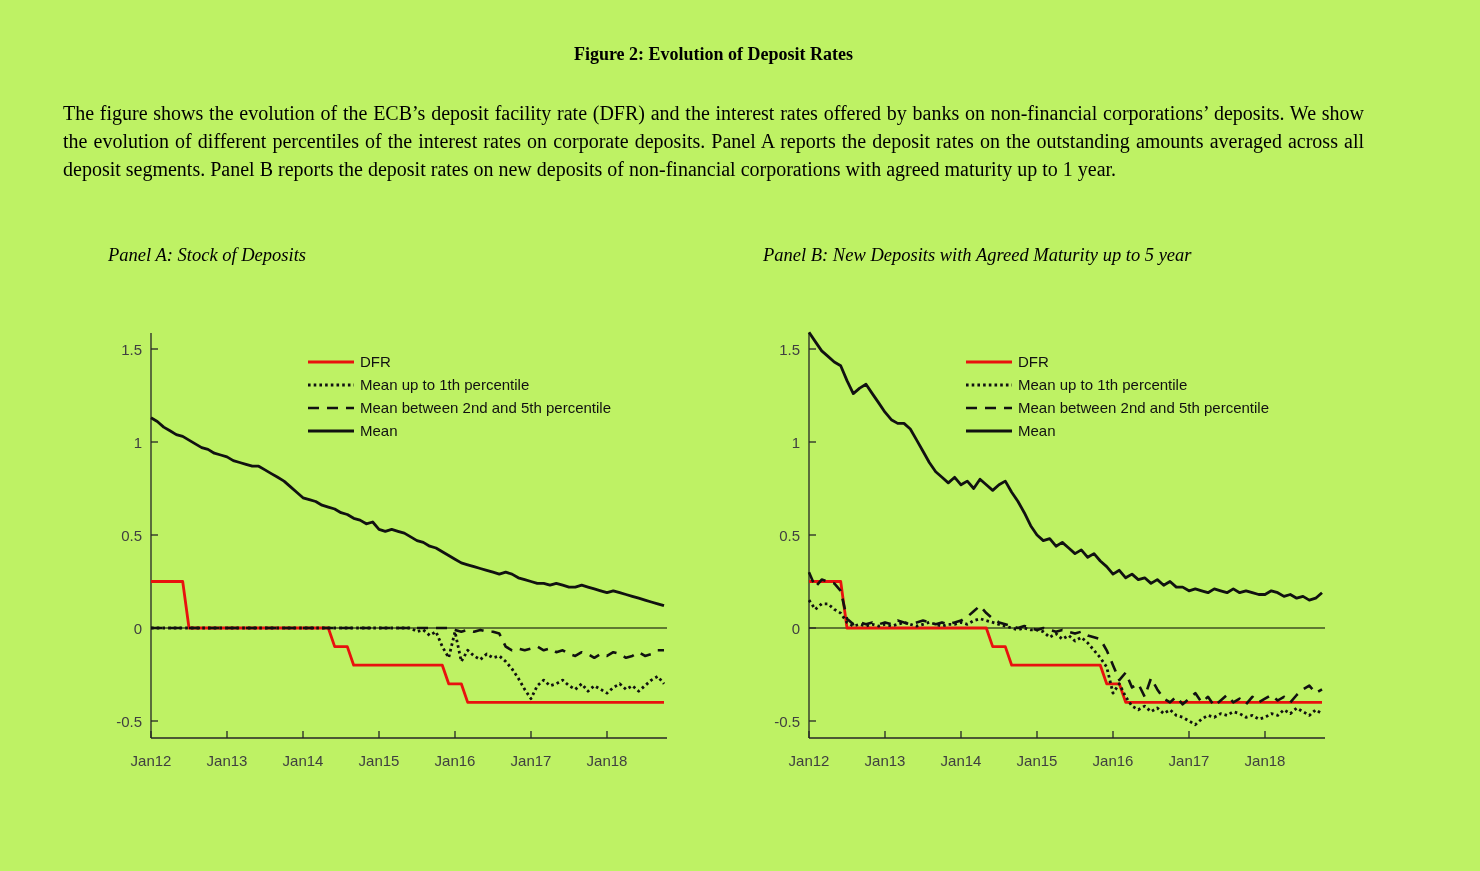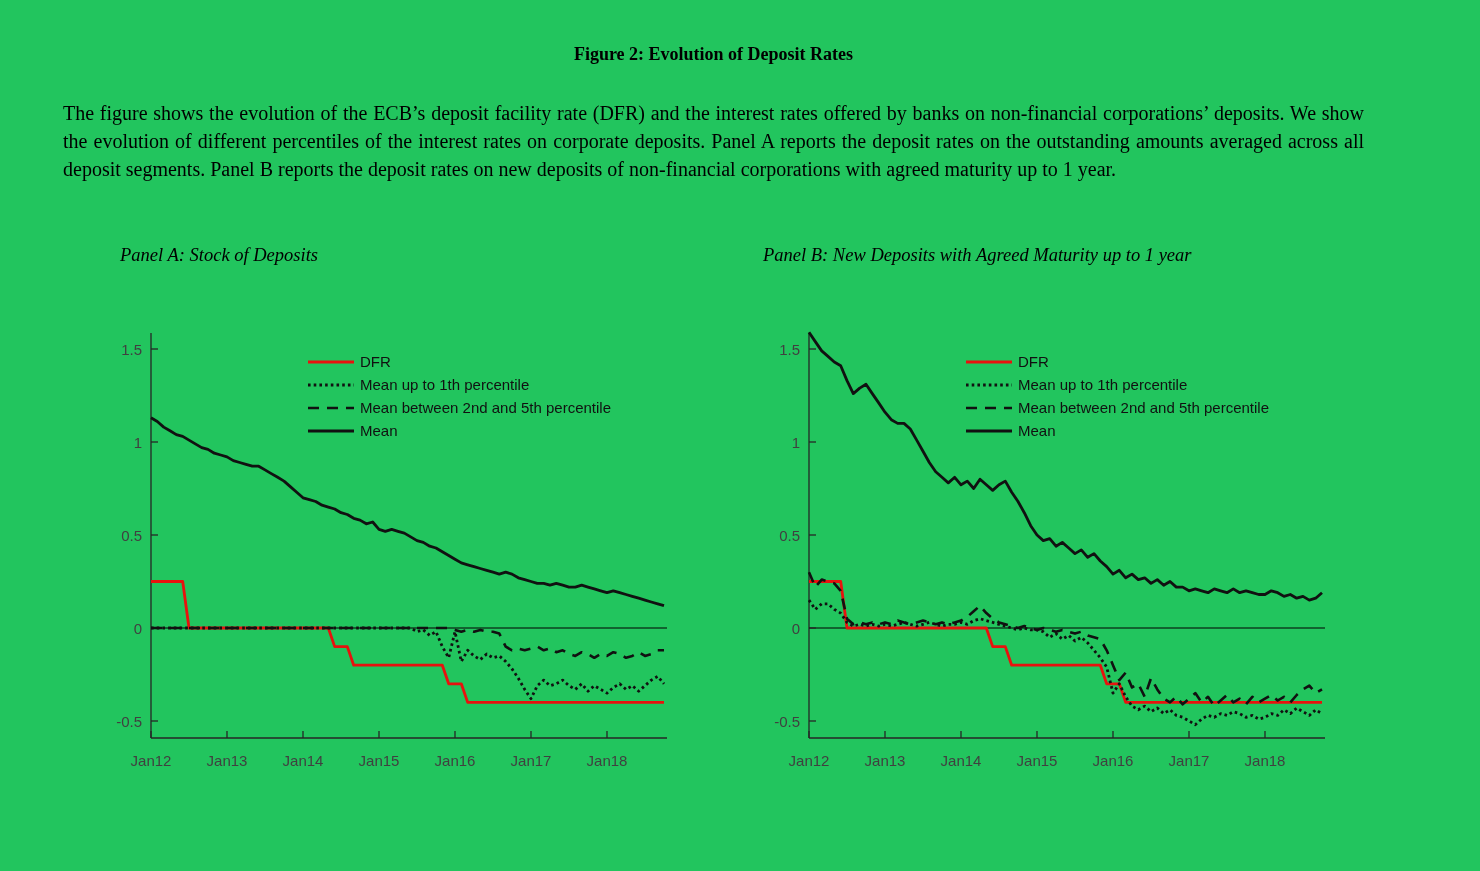--- a/index.html
+++ b/index.html
@@ -1,35 +1,35 @@
 <!DOCTYPE html>
 <html><head>
 <meta charset="utf-8">
 <style>
   html,body{margin:0;padding:0;background:#ffffff;}
-  #page{position:relative;width:1480px;height:871px;background:#22c55e;overflow:hidden;
+  #page{position:relative;width:1480px;height:871px;background:#bef264;overflow:hidden;
         font-family:"Liberation Serif", serif;color:#000;}
   .fig-title{position:absolute;left:63px;top:44px;width:1301px;text-align:center;
              font-weight:bold;font-size:18px;}
   .fig-caption{position:absolute;left:63px;top:99px;width:1301px;font-size:20px;
                line-height:28px;text-align:justify;}
   .panel-title{position:absolute;top:245px;font-style:italic;font-size:18.5px;}
-  #panel-a-title{left:108px;margin-left:12px;}
+  #panel-a-title{left:108px;}
   #panel-b-title{left:763px;}
   #charts{position:absolute;left:0;top:0;width:1480px;height:871px;}
   svg text{font-family:"Liberation Sans", sans-serif;}
 </style>
 </head>
 <body>
 
 <div id="page">
   <div class="fig-title">Figure 2: Evolution of Deposit Rates</div>
   <div class="fig-caption">The figure shows the evolution of the ECB’s deposit facility rate (DFR) and the interest rates offered by banks on non-financial corporations’ deposits. We show the evolution of different percentiles of the interest rates on corporate deposits. Panel A reports the deposit rates on the outstanding amounts averaged across all deposit segments. Panel B reports the deposit rates on new deposits of non-financial corporations with agreed maturity up to 1 year.</div>
   <div class="panel-title" id="panel-a-title">Panel A: Stock of Deposits</div>
-  <div class="panel-title" id="panel-b-title">Panel B: New Deposits with Agreed Maturity up to 1 year</div>
+  <div class="panel-title" id="panel-b-title">Panel B: New Deposits with Agreed Maturity up to 5 year</div>
   <svg id="charts" viewBox="0 0 1480 871" xmlns="http://www.w3.org/2000/svg">
     <g>
         <line x1="151" y1="333" x2="151" y2="738" stroke="#262626" stroke-width="1.3"></line>
         <line x1="151" y1="738" x2="667" y2="738" stroke="#262626" stroke-width="1.3"></line>
         <line x1="151" y1="628" x2="667" y2="628" stroke="#000" stroke-width="1"></line>
         <line x1="151" y1="721" x2="158" y2="721" stroke="#262626" stroke-width="1.3"></line>
         <text x="142" y="726.5" text-anchor="end" font-size="15" fill="#404040">-0.5</text>
         <line x1="151" y1="628" x2="158" y2="628" stroke="#262626" stroke-width="1.3"></line>
         <text x="142" y="633.5" text-anchor="end" font-size="15" fill="#404040">0</text>
         <line x1="151" y1="535" x2="158" y2="535" stroke="#262626" stroke-width="1.3"></line>

